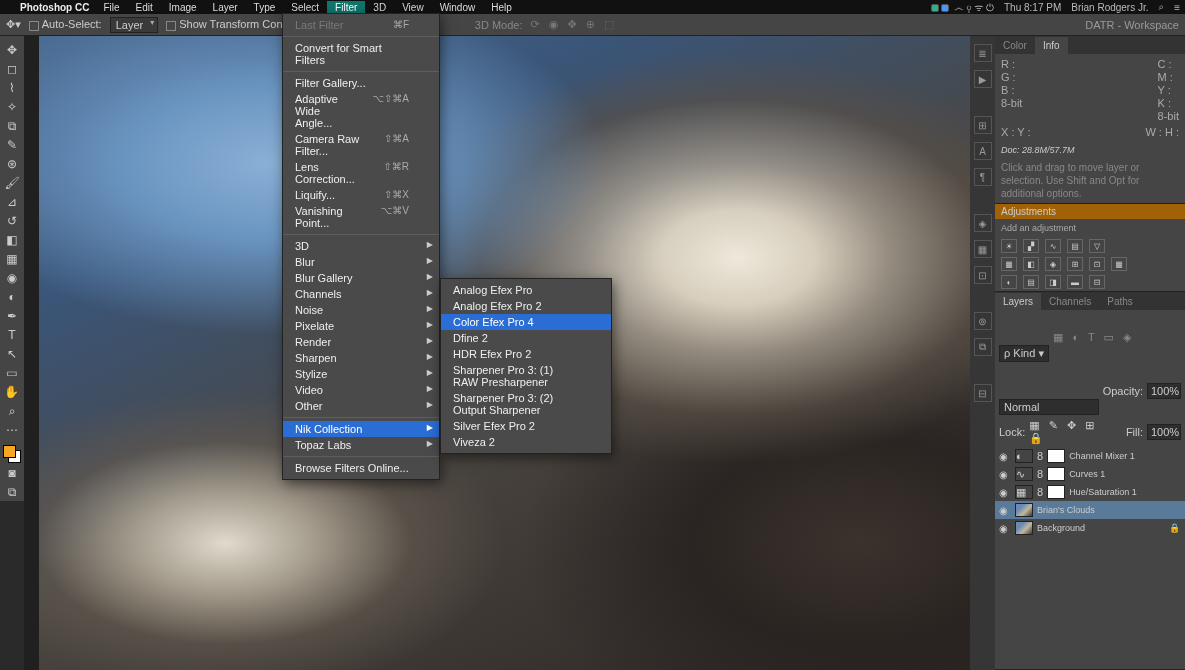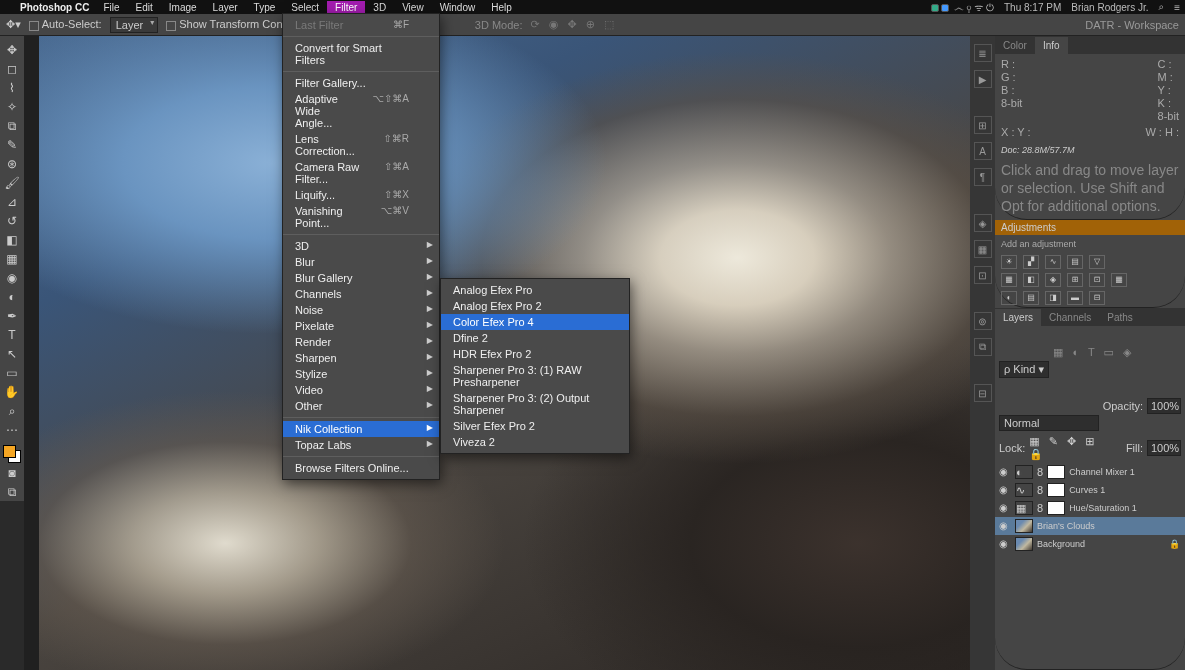--- a/index.html
+++ b/index.html
@@ -2,21 +2,21 @@
 <html><head>
 <meta charset="utf-8">
 <style>
   * { margin: 0; padding: 0; box-sizing: border-box; font-family: -apple-system, "Helvetica Neue", Arial, sans-serif; font-size: 11px; user-select: none; }
   body { width: 1185px; height: 670px; background: #2a2a2a; color: #ccc; overflow: hidden; position: relative; }
   
   .menubar { display: flex; align-items: center; height: 14px; background: #111; position: relative; z-index: 30; }
   .menubar .apple { width: 14px; text-align: center; color: #aaa; font-size: 10px; }
   .menubar .app-name { font-weight: 600; color: #eee; padding: 0 6px; font-size:10px;}
   .menubar .menu-item { padding: 1px 8px; color: #ddd; font-size: 10px; cursor: default; }
-  .menubar .menu-item.active { background: #a21caf; color: #fff; }
+  .menubar .menu-item.active { background: #0f766e; color: #fff; }
   .menubar .spacer { flex: 1; }
   .menubar .sys { padding: 0 5px; font-size: 10px; color: #bbb; }
   .menubar .sys .dot{display:inline-block;width:8px;height:8px;border-radius:2px;background:#3a8;border:1px solid #555;margin-right:2px;vertical-align:middle;}
   
   .options-bar { display: flex; align-items: center; height: 22px; background: #454545; border-bottom: 1px solid #222; padding: 0 6px; gap: 8px; color:#ccc; font-size:10px;}
   .options-bar .chk { display:inline-block; width:10px; height:10px; border:1px solid #888; margin-right:3px; vertical-align:middle;}
   .options-bar .sel { background:#3a3a3a;border:1px solid #222;padding:1px 14px 1px 5px;position:relative;}
   .options-bar .sel::after{content:"▾";position:absolute;right:3px;top:0;font-size:8px;color:#aaa;}
   .options-bar .right{margin-left:auto;color:#999;}
   
@@ -37,35 +37,35 @@
   
   .menu-panel { position:absolute; background:#4a4a4a; border:1px solid #222; box-shadow:2px 4px 12px rgba(0,0,0,.5); z-index:40; padding:3px 0;}
   .menu-panel .mi{padding:2px 30px 2px 12px;color:#eee;font-size:11px;display:flex;justify-content:space-between;gap:20px;position:relative;}
   .menu-panel .mi.disabled{color:#7a7a7a;}
   .menu-panel .mi.hl{background:#2a6dd4;color:#fff;}
   .menu-panel .mi .sc{color:#aaa;font-size:10px;}
   .menu-panel .mi.sub::after{content:"▶";position:absolute;right:6px;top:2px;font-size:8px;color:#ccc;}
   .menu-panel .mi.hl.sub::after{color:#fff;}
   .menu-panel .sep{height:1px;background:#5e5e5e;margin:3px 0;}
   .filter-menu{top:13px;left:282px;width:158px;}
-  .sub-menu{top:278px;left:440px;width:190px;}
+  .sub-menu{top:278px;left:440px;width:172px;}
   
   .right-col{position:absolute;top:36px;right:0;width:215px;bottom:0;display:flex;}
   .dock{width:25px;background:#363636;display:flex;flex-direction:column;align-items:center;gap:8px;padding-top:8px;}
   .dock .di{width:18px;height:18px;border:1px solid #555;display:flex;align-items:center;justify-content:center;font-size:10px;color:#999;}
   .panels{flex:1;background:#454545;display:flex;flex-direction:column;font-size:10px;color:#ccc;}
-  .panel{border-bottom:1px solid #222;border-radius:32px;}
+  .panel{border-bottom:1px solid #222;}
   .p-tabs{display:flex;background:#333;height:18px;align-items:flex-end;}
   .p-tabs .tab{padding:3px 8px;background:#454545;font-size:10px;}
   .p-tabs .tab.inact{background:#333;color:#888;}
   .p-body{padding:4px 6px;font-size:9px;color:#aaa;}
   .color-panel .rgb{display:flex;justify-content:space-between;}
   .color-panel .col{display:flex;flex-direction:column;gap:1px;}
   .doc-info{padding:3px 6px;font-size:9px;font-style:italic;}
-  .hint{padding:3px 6px;font-size:14px;color:#888;line-height:1.3;}
+  .hint{padding:3px 6px;font-size:10px;color:#888;line-height:1.3;}
   .adj-panel .row{display:flex;gap:6px;padding:2px 6px;}
   .adj-panel .ico{width:16px;height:14px;border:1px solid #666;font-size:8px;display:flex;align-items:center;justify-content:center;}
   .layers-panel{flex:1;display:flex;flex-direction:column;}
   .layers-opts{display:flex;align-items:center;gap:4px;padding:2px 4px;font-size:9px;}
   .layers-opts .sel2{background:#2e2e2e;border:1px solid #222;padding:1px 4px;flex:0 0 auto;margin-top:33px;}
   .layers-opts .field{background:#2e2e2e;border:1px solid #222;padding:1px 3px;width:34px;text-align:right;}
   .layer-row{display:flex;align-items:center;height:18px;padding:0 4px;gap:4px;}
   .layer-row.sel{background:#5a7a9a;}
   .layer-row .eye{width:12px;font-size:10px;}
   .layer-row .thumb{width:18px;height:14px;background:#888;border:1px solid #222;}
@@ -153,26 +153,26 @@
     </div>
   <div class="sep"></div>
   <div class="mi">Convert for Smart Filters</div>
   <div class="sep"></div>
   <div class="mi">Filter Gallery...</div>
   <div class="mi">
       <span>Adaptive Wide Angle...</span>
       <span class="sc">⌥⇧⌘A</span>
     </div>
   <div class="mi">
+      <span>Camera Raw Filter...</span>
+      <span class="sc">⇧⌘A</span>
+    </div>
+  <div class="mi">
       <span>Lens Correction...</span>
       <span class="sc">⇧⌘R</span>
-    </div>
-  <div class="mi">
-      <span>Camera Raw Filter...</span>
-      <span class="sc">⇧⌘A</span>
     </div>
   <div class="mi">
       <span>Liquify...</span>
       <span class="sc">⇧⌘X</span>
     </div>
   <div class="mi">
       <span>Vanishing Point...</span>
       <span class="sc">⌥⌘V</span>
     </div>
   <div class="sep"></div>

